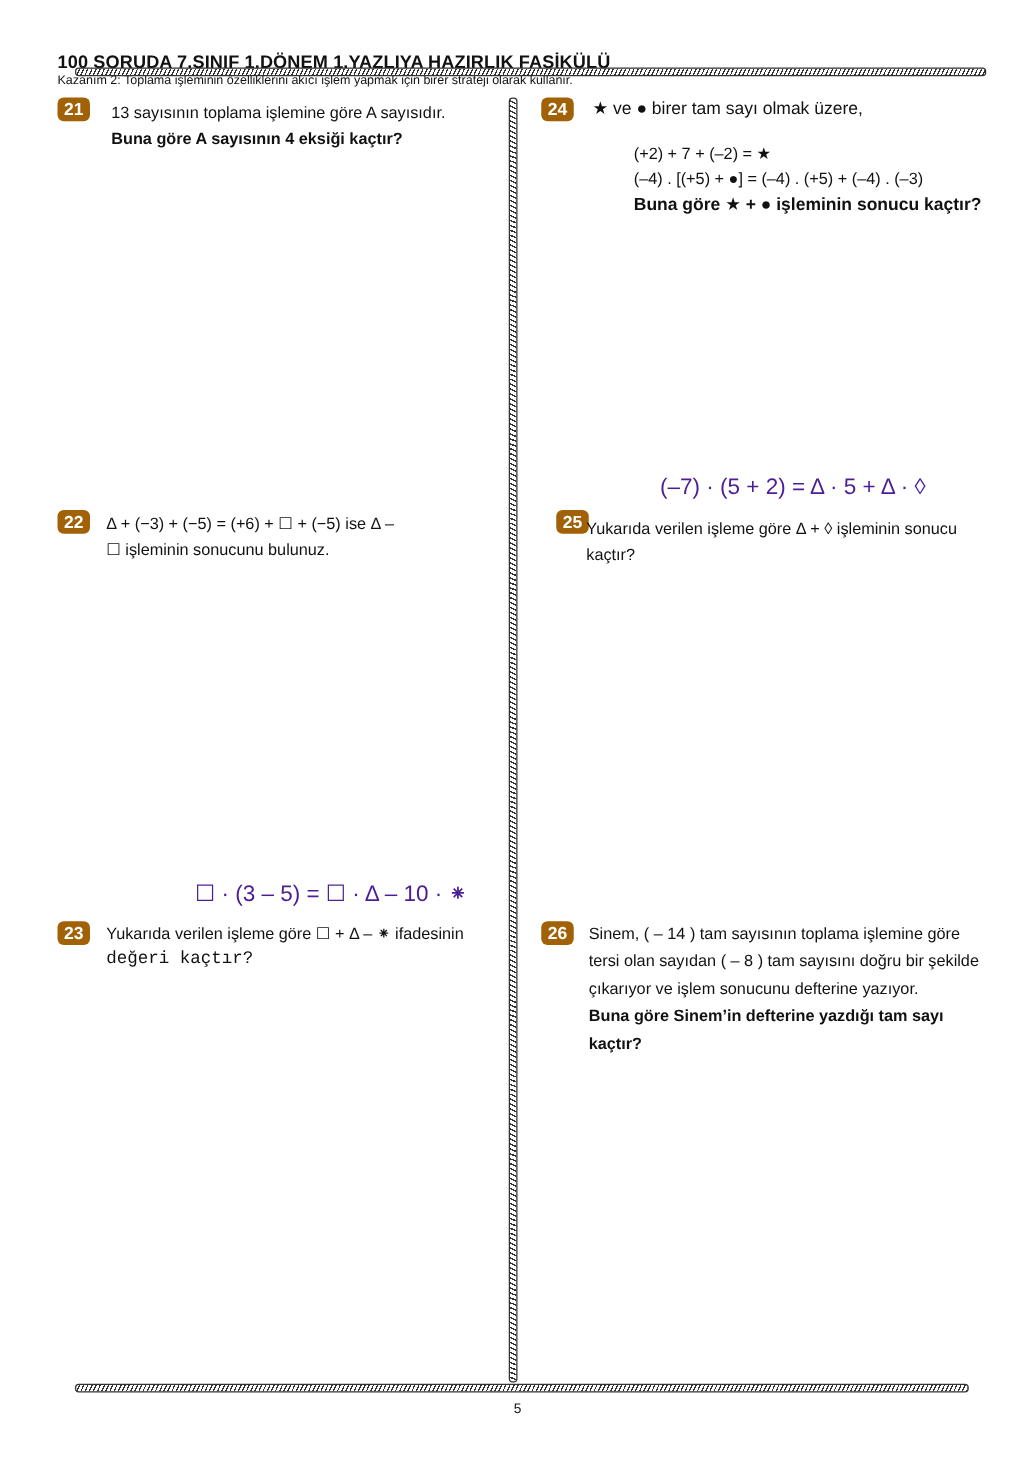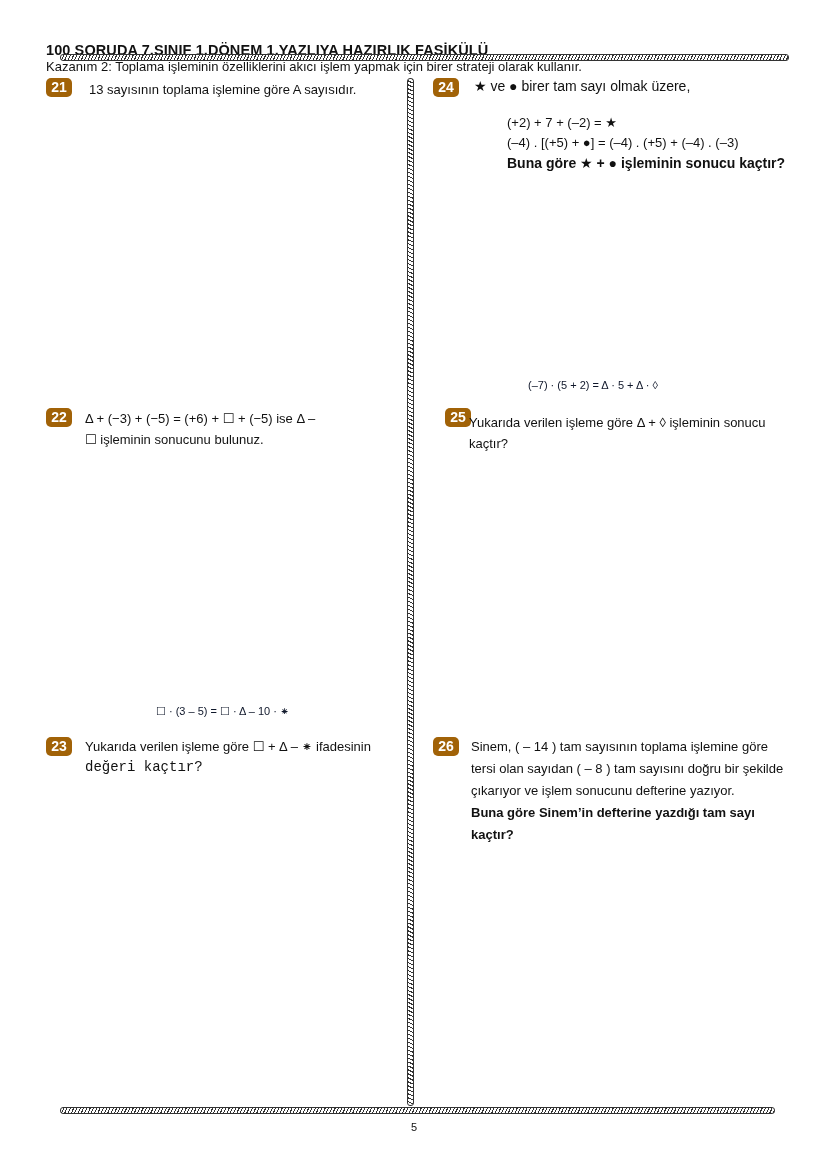--- a/index.html
+++ b/index.html
@@ -2,54 +2,55 @@
 <html><head>
   <meta charset="utf-8">
   <style>
     html, body { margin: 0; padding: 0; background: #ffffff; }
     body {
       width: 828px; height: 1171px; position: relative; overflow: hidden;
       font-family: "Liberation Sans", "DejaVu Sans", sans-serif; color: #111;
     }
     .header { position: absolute; left: 46px; top: 20px; width: 740px; }
     .title { font-weight: bold; font-size: 14.5px; letter-spacing: 0.1px; color: #111; margin-top: 22px; }
-    .subtitle { font-size: 13px; margin-top: 1px; color: #111; }
+    .subtitle { font-size: 10px; margin-top: 1px; color: #111; }
     .rope-h {
       position: absolute; height: 5px; border: 1px solid #333; border-radius: 3px;
       background: repeating-linear-gradient(115deg, #ffffff 0px, #ffffff 2px, #333 2px, #333 3px);
     }
     .rope-v {
       position: absolute; width: 5px; border: 1px solid #333; border-radius: 3px;
       background: repeating-linear-gradient(25deg, #ffffff 0px, #ffffff 2.5px, #333 2.5px, #333 3.6px);
     }
     .badge {
       position: absolute; width: 26px; height: 19px; border-radius: 5px;
       background: #a16207; color: #fff; font-weight: bold; font-size: 14px;
       text-align: center; line-height: 19px;
     }
     .q { position: absolute; font-size: 13px; line-height: 21px; color: #111; }
     .b { font-weight: bold; }
-    .eq { position: absolute; font-size: 11px; color: #0f172a; }
+    .eq { position: absolute; font-size: 18px; color: #4c1d95; }
     .serif { font-family: Liberation Mono, monospace; font-size: 14px; }
     .pagenum { position: absolute; left: 0; width: 828px; top: 1121px; text-align: center; font-size: 11px; }
   </style>
 </head>
 <body>
 
 <div class="header">
   <div class="title">100 SORUDA 7.SINIF 1.DÖNEM 1.YAZLIYA HAZIRLIK FASİKÜLÜ</div>
   <div class="subtitle">Kazanım 2: Toplama işleminin özelliklerini akıcı işlem yapmak için birer strateji olarak kullanır.</div>
 </div>
 <div class="rope-h" style="left:60px; top:54px; width:727px;"></div>
 
 <div class="rope-v" style="left:407px; top:78px; height:1026px;"></div>
 
 <div class="badge" style="left:46px; top:78px;">21</div>
 <div class="q" style="left:89px; top:79px; width:310px;">
   <div>13 sayısının toplama işlemine göre A sayısıdır.</div>
+  <div class="b">Buna göre A sayısının 4 eksiği kaçtır?</div>
 </div>
 
 <div class="badge" style="left:433px; top:78px;">24</div>
 <div class="q" style="left:474px; top:76px; width:330px; font-size:14px;">
   <div>★ ve ● birer tam sayı olmak üzere,</div>
 </div>
 <div class="q" style="left:474px; top:113px; width:340px; font-size:13px; line-height:20px;margin-left:33px;">
   <div>(+2) + 7 + (–2) = ★</div>
   <div>(–4) . [(+5) + ●] = (–4) . (+5) + (–4) . (–3)</div>
   <div class="b" style="font-size:14px;">Buna göre ★ + ● işleminin sonucu kaçtır?</div>

